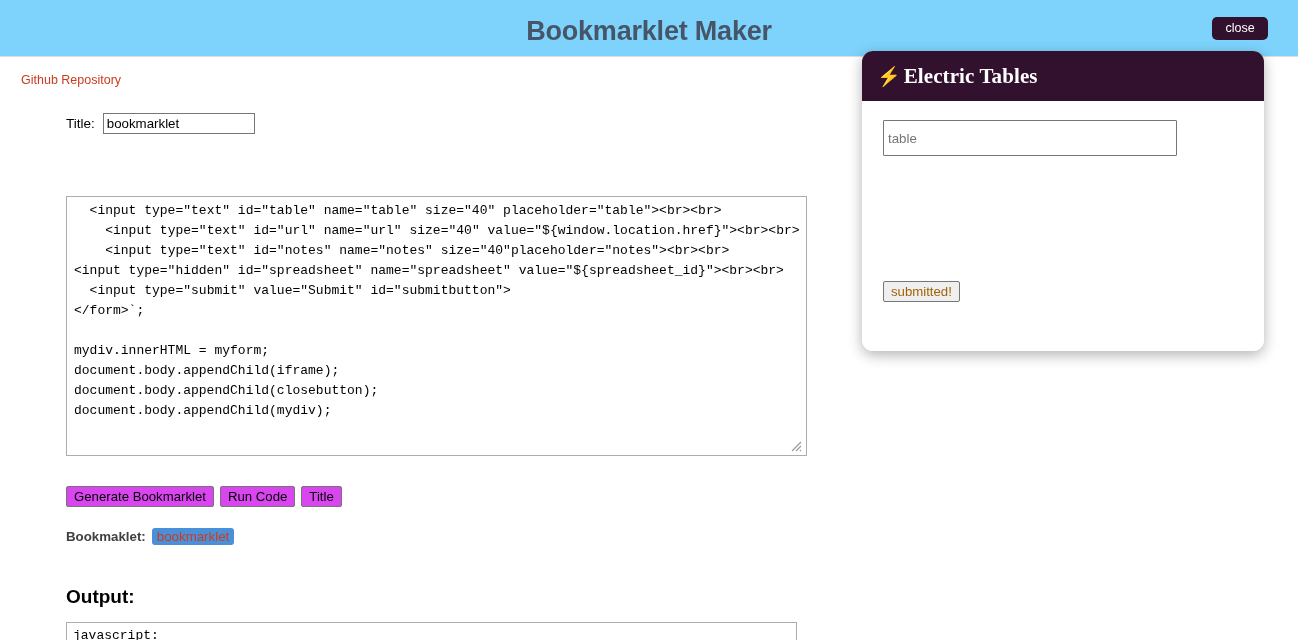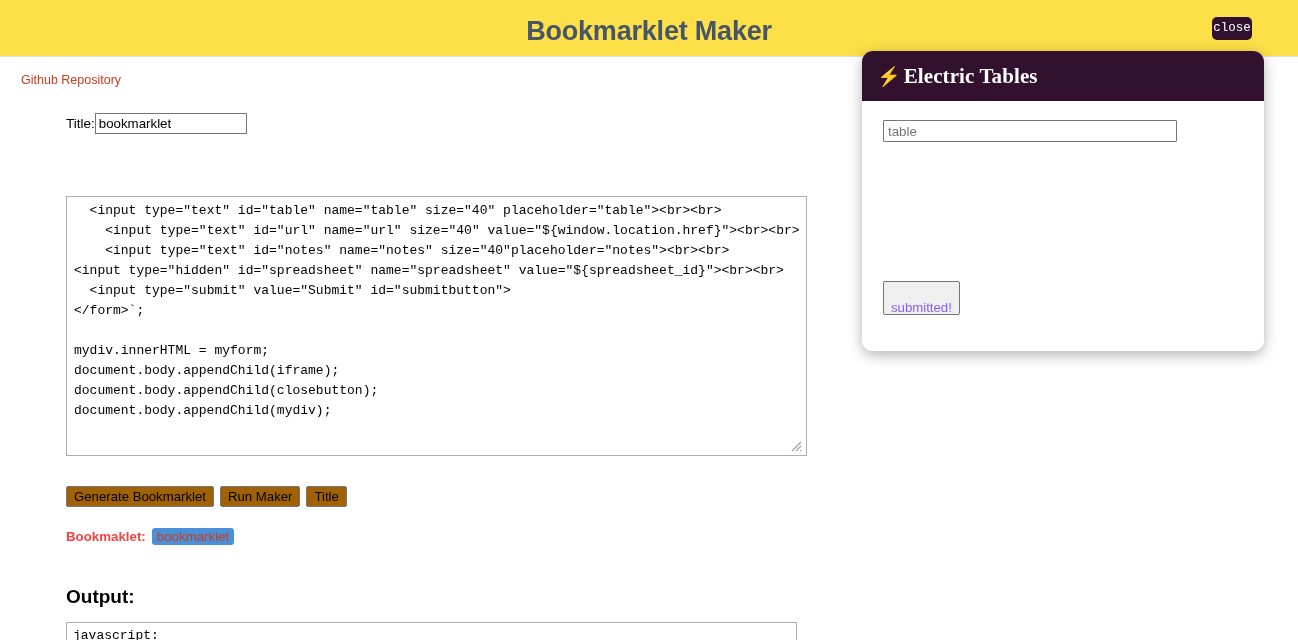--- a/index.html
+++ b/index.html
@@ -14,47 +14,47 @@
     font-family: "Liberation Sans", sans-serif;
   }
 
   
   .page-header {
     position: absolute;
     top: 0; left: 0;
     width: 1298px;
     height: 57px;
     border-bottom: 1px solid #dedede;
-    background: #fde047;
+    background: #7dd3fc;
   }
   .page-title {
     position: absolute;
     top: 18px;
     left: 0;
     width: 1298px;
     text-align: center;
     font-size: 27px;
     font-weight: bold;
     color: #475569;
     letter-spacing: -0.2px;
     line-height: 1;
   }
 
   
   .close-btn {
     position: absolute;
     top: 17px;
     left: 1212px;
-    width: 40px;
+    width: 56px;
     height: 23px;
     background: #32112f;
     color: #ffffff;
     border: none;
     border-radius: 5px;
-    font-family: Liberation Mono, monospace;
+    font-family: Liberation Sans, sans-serif;
     font-size: 12.5px;
     line-height: 23px;
     text-align: center;
     padding: 0;
     cursor: pointer;
     z-index: 40;
   }
 
   
   .gh-link {
@@ -67,21 +67,21 @@
     cursor: pointer;
   }
 
   
   .title-row {
     position: absolute;
     top: 113px;
     left: 66px;
     display: flex;
     align-items: center;
-    gap: 0;
+    gap: 8px;
   }
   .title-label {
     font-size: 13.5px;
     color: #000000;
   }
   .title-input {
     width: 152px;
     height: 21px;
     border: 1px solid #767676;
     border-radius: 0;
@@ -136,41 +136,41 @@
   .btn-row {
     position: absolute;
     top: 486px;
     left: 66px;
     display: flex;
     gap: 6px;
   }
   .std-btn {
     height: 21px;
     padding: 0 7px;
-    background: #a16207;
+    background: #d946ef;
     border: 1px solid #767676;
     border-radius: 2px;
     font-family: "Liberation Sans", sans-serif;
     font-size: 13.2px;
     line-height: 19px;
     color: #000;
     cursor: pointer;
   }
 
   
   .bm-row {
     position: absolute;
     top: 528px;
     left: 66px;
     display: flex;
     align-items: baseline;
     gap: 6px;
     font-size: 13.3px;
   }
-  .bm-label { font-weight: bold; color: #ef4444; }
+  .bm-label { font-weight: bold; color: #404040; }
   .bm-link {
     color: #cc3b1e;
     background: #4a90d9;
     border-radius: 3px;
     padding: 1px 5px;
     text-decoration: none;
     cursor: pointer;
   }
 
   
@@ -236,21 +236,21 @@
   }
   .et-body {
     position: relative;
     background: #ffffff;
     height: 250px;
   }
   .et-input {
     position: absolute;
     left: 21px;
     width: 294px;
-    height: 22px;
+    height: 36px;
     border: 1px solid #767676;
     border-radius: 1px;
     background: #ffffff;
     font-family: "Liberation Sans", sans-serif;
     font-size: 13.3px;
     color: #000;
     padding: 1px 4px;
     outline: none;
   }
   .et-input::placeholder { color: #757575; }
@@ -260,28 +260,28 @@
     top: 100px;
     border: 2px solid #2a5bd7;
     border-radius: 2px;
     padding: 0 3px;
   }
   .et-submit {
     position: absolute;
     top: 180px;
     left: 21px;
     height: 21px;
-    padding: 16px 7px;
+    padding: 0 7px;
     background: #efefef;
     border: 1px solid #767676;
     border-radius: 2px;
     font-family: "Liberation Sans", sans-serif;
     font-size: 13.2px;
     line-height: 19px;
-    color: #8b5cf6;
+    color: #a16207;
     cursor: pointer;
     text-align: right;
   }
 </style>
 </head>
 <body>
 
 <div class="page-header">
   <div class="page-title">Bookmarklet Maker</div>
 </div>
@@ -310,21 +310,21 @@
 <span class="resize-grip">
   <svg width="16" height="16" viewBox="0 0 16 16">
     <line x1="13" y1="4" x2="4" y2="13" stroke="#9a9a9a" stroke-width="1.1"></line>
     <line x1="13" y1="8" x2="8" y2="13" stroke="#9a9a9a" stroke-width="1.1"></line>
     <line x1="13" y1="12" x2="12" y2="13" stroke="#9a9a9a" stroke-width="1.1"></line>
   </svg>
 </span>
 
 <div class="btn-row">
   <button class="std-btn">Generate Bookmarklet</button>
-  <button class="std-btn">Run Maker</button>
+  <button class="std-btn">Run Code</button>
   <button class="std-btn">Title</button>
 </div>
 
 <div class="bm-row">
   <span class="bm-label">Bookmaklet:</span>
   <a class="bm-link" href="#">bookmarklet</a>
 </div>
 
 <div class="out-label">Output:</div>
 <textarea class="out-area" spellcheck="false" style="">javascript:</textarea>

